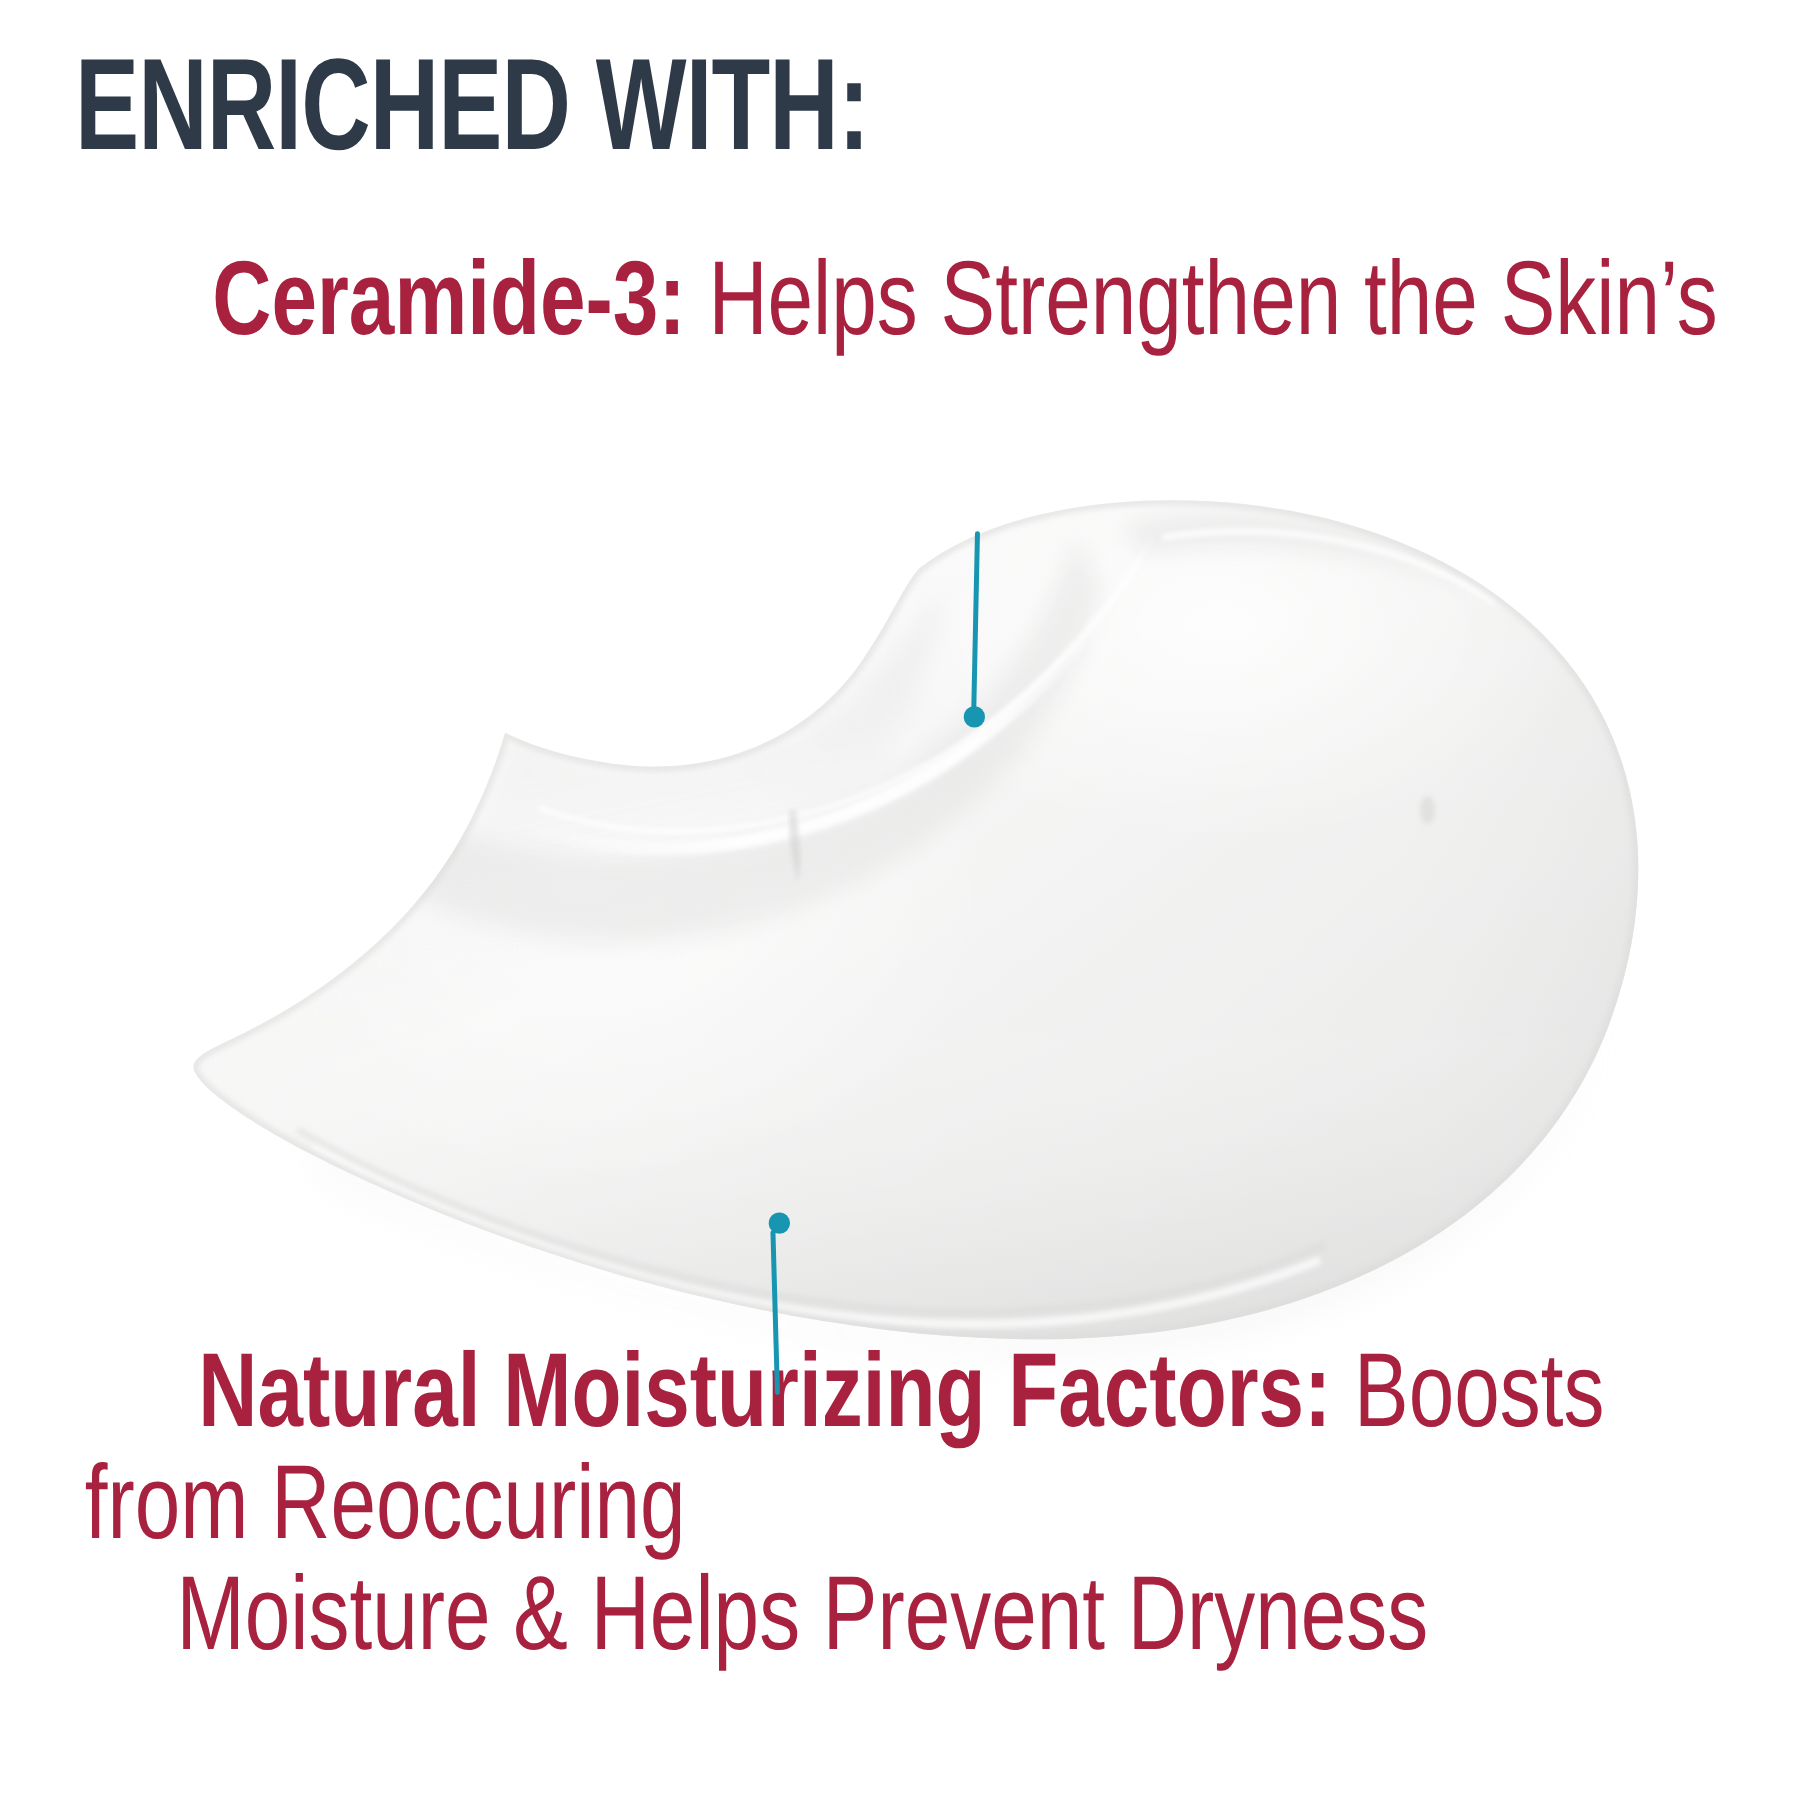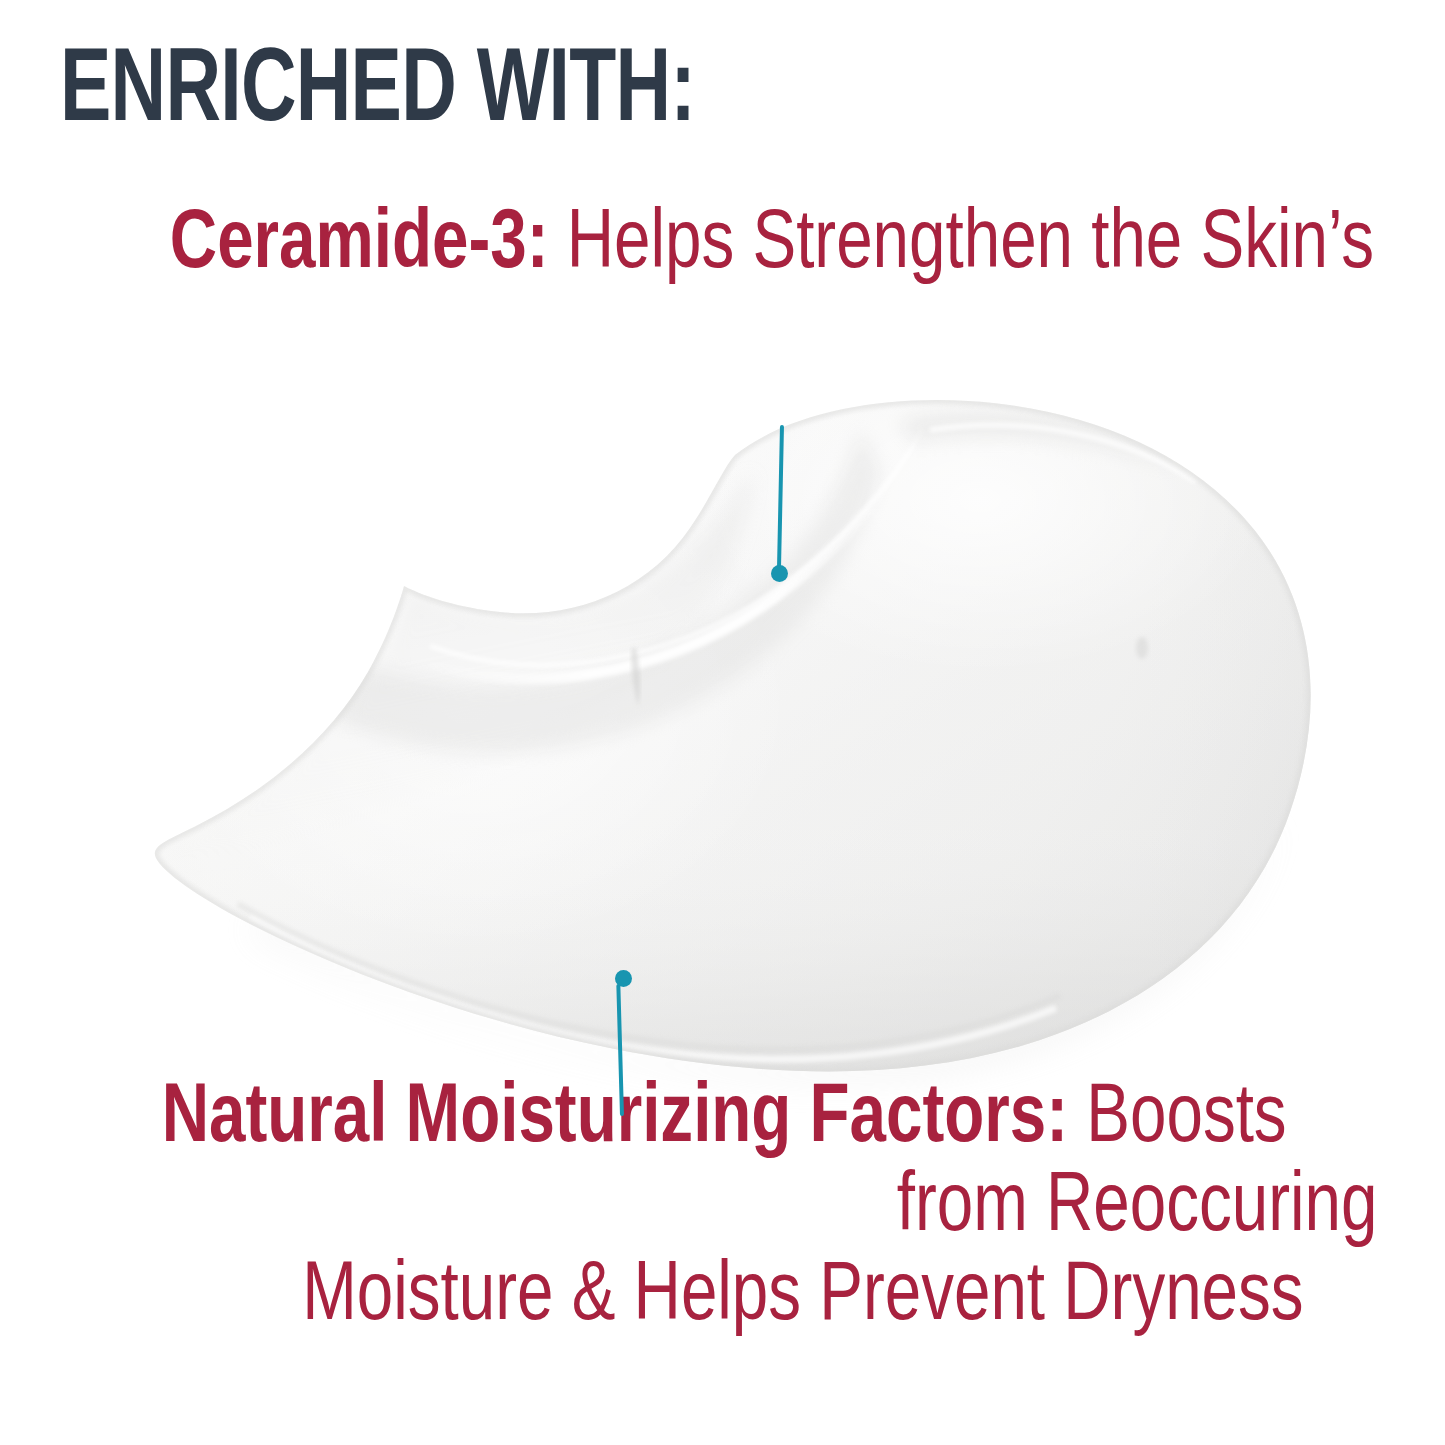--- a/index.html
+++ b/index.html
@@ -17,21 +17,21 @@
     letter-spacing:-1px;
     color:#2f3a48;
     transform:scaleX(.74);
     transform-origin:left top;
     white-space:nowrap;
   }
 
   
   .redblock{
     position:absolute;left:0;width:1445px;
-    text-align:right;
+    text-align:left;
     color:#a8223f;
     font-family:"Liberation Sans", sans-serif;
   }
   .redline{
     display:block;
     white-space:nowrap;
     font-weight:400;
   }
   .redline > span{display:inline-block;transform:scaleX(.78);transform-origin:center;}
   .lead{font-weight:700;}

